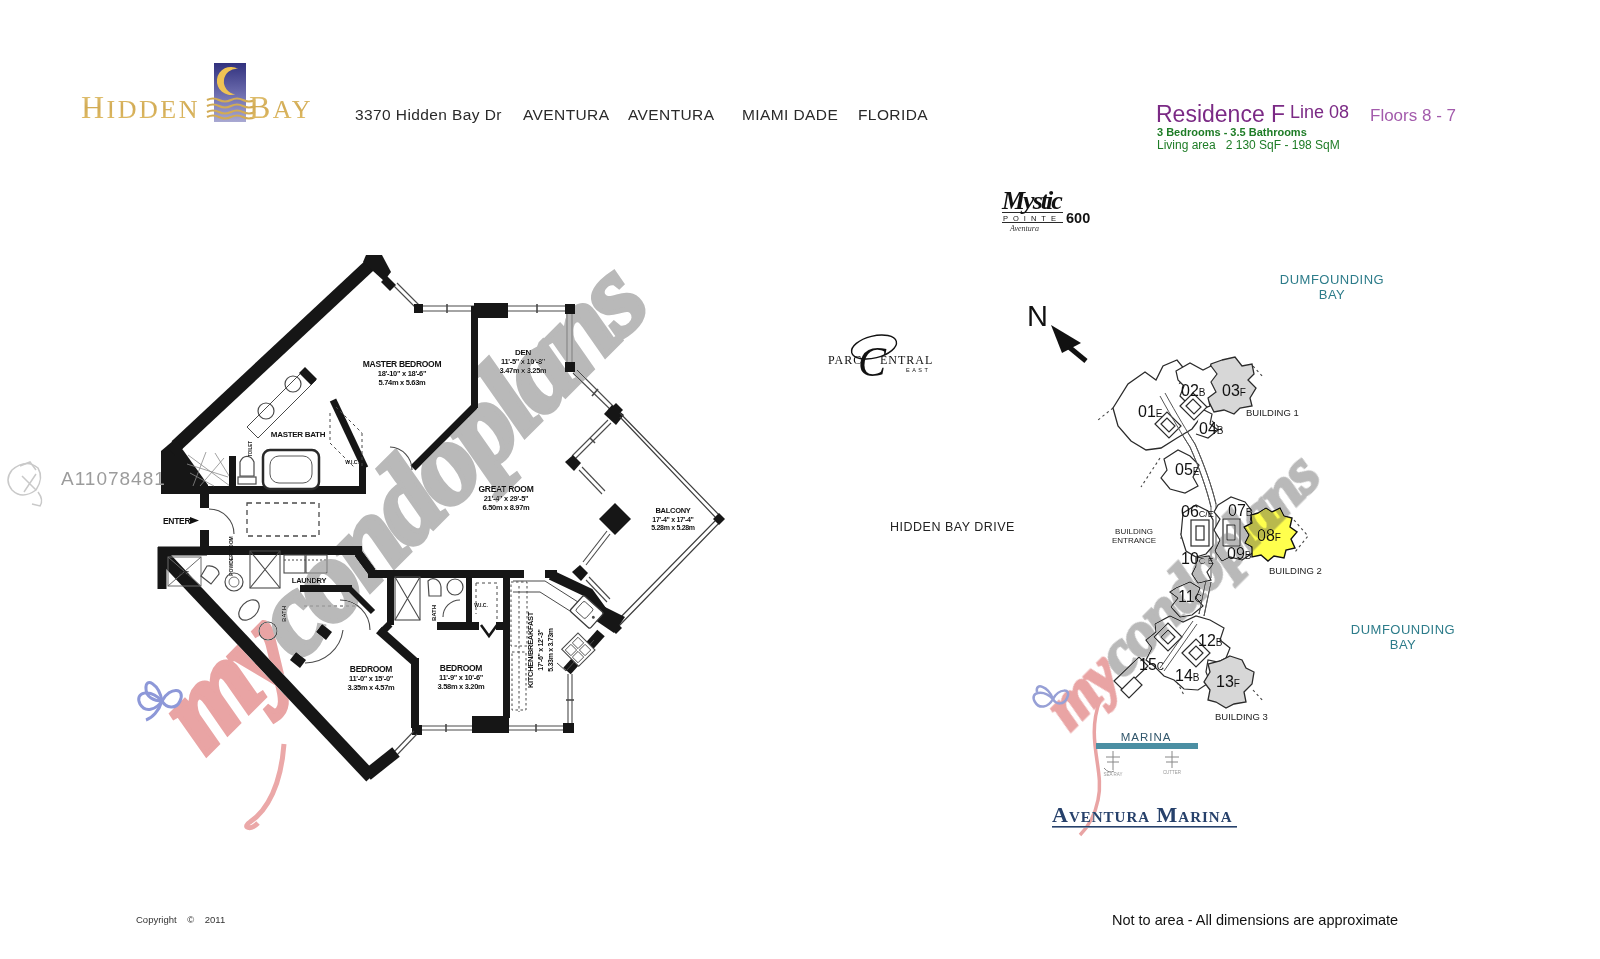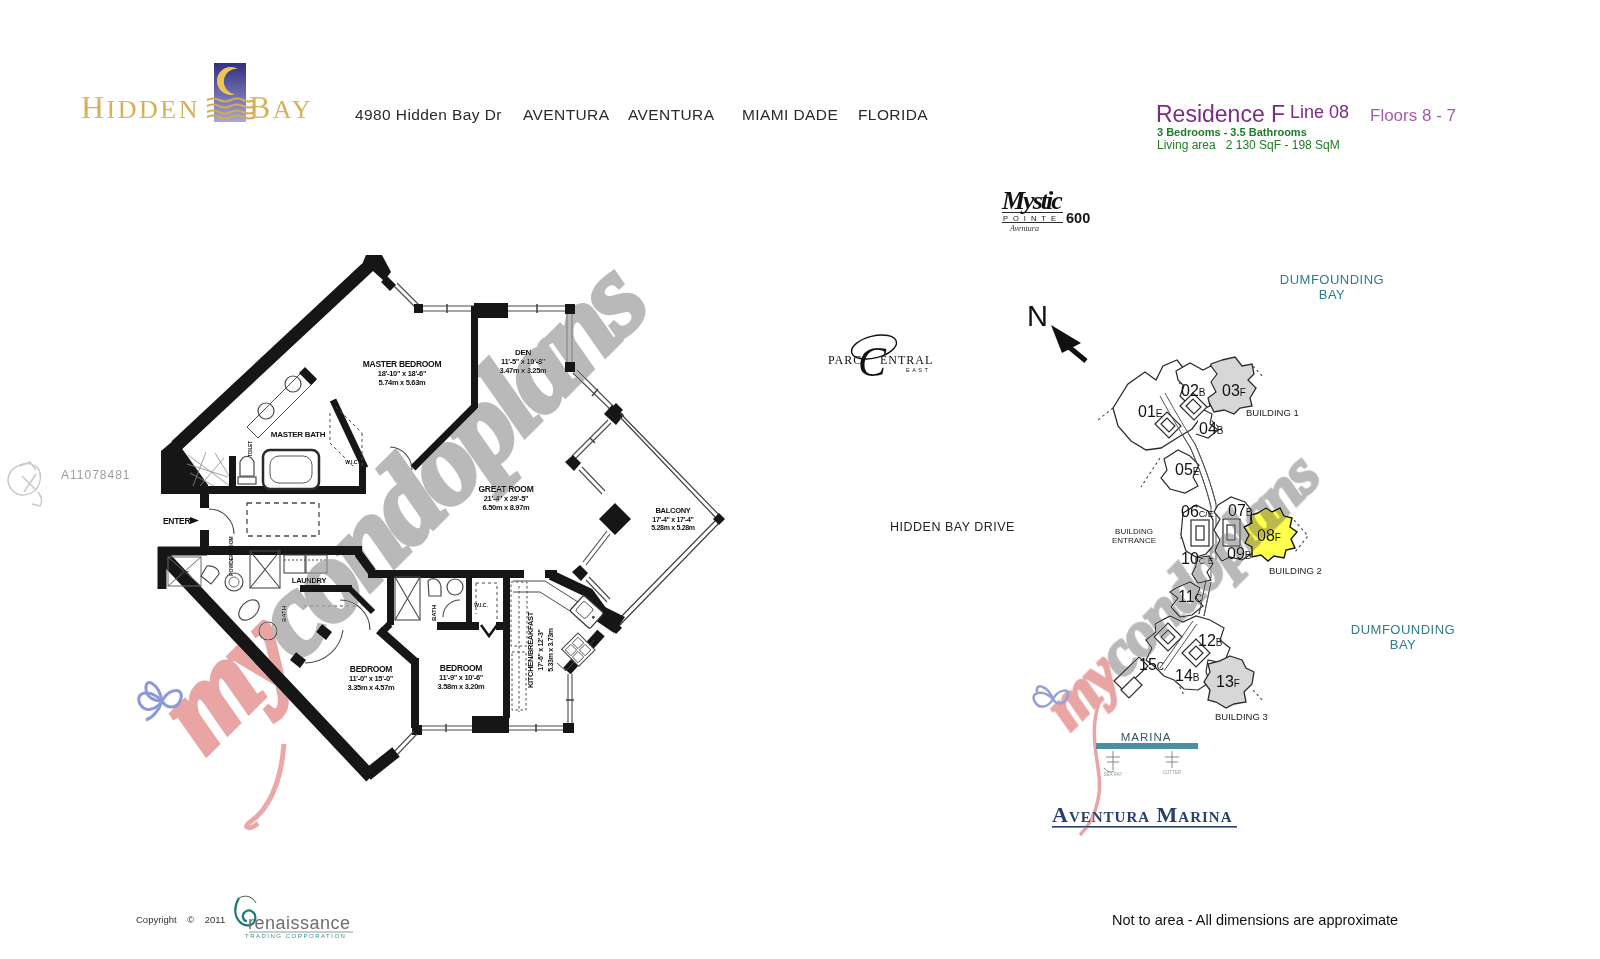--- a/index.html
+++ b/index.html
@@ -37,21 +37,21 @@
     <path d="M147,57 q6,-3 12,0 t12,0 t12,0 t12,0"></path>
     <path d="M147,62 q6,-3 12,0 t12,0 t12,0 t12,0"></path>
   </g>
 
   <text x="21" y="63" font-family="Liberation Serif, serif" font-size="32" fill="url(#goldg)" letter-spacing="2.5">H<tspan font-size="26">IDDEN</tspan></text>
 
   <text x="189" y="63" font-family="Liberation Serif, serif" font-size="32" fill="url(#goldg)" letter-spacing="2.5">B<tspan font-size="26">AY</tspan></text>
 </svg>
 </div>
 
-<div class="addr" style="left:355px">4980 Hidden Bay Dr</div>
+<div class="addr" style="left:355px">3370 Hidden Bay Dr</div>
 
 <div class="addr" style="left:523px">AVENTURA</div>
 
 <div class="addr" style="left:628px">AVENTURA</div>
 
 <div class="addr" style="left:742px">MIAMI DADE</div>
 
 <div class="addr" style="left:858px">FLORIDA</div>
 
 <div class="abs" style="left:1156px;top:101px;font-size:23px;color:#7b2a85">Residence F</div>
@@ -622,32 +622,23 @@
 </g>
 
 <g fill="none" stroke="#c9c9c9" stroke-width="1.5">
 <path d="M12,470 q14,-12 26,-2 q6,10 -2,22 q-14,10 -24,0 q-8,-10 0,-20 z"></path>
 <path d="M20,466 l10,-4 6,8"></path>
 <path d="M22,476 l14,14 M36,474 l-12,18"></path>
 <path d="M38,492 q6,8 2,14 l-8,-2"></path>
 </g>
 </svg>
 
-<div class="abs" style="left:61px;top:468px;font-size:12px;color:#9c9c9c;letter-spacing:1px">A11078481</div>
+<div class="abs" style="left:61px;top:468px;font-size:19px;color:#9c9c9c;letter-spacing:1px">A11078481</div>
 
 <div class="abs" style="left:136px;top:914px;font-size:9.5px;color:#333">Copyright&nbsp;&nbsp;&nbsp;&nbsp;©&nbsp;&nbsp;&nbsp;&nbsp;2011</div>
 
-<div class="abs" style="left:228px;top:893px;width:140px;height:45px">
-<svg width="140" height="45" viewBox="0 0 140 45">
-  <path d="M11,5 C6,13 6,22 11,28 C16,34 25,34 27,27 C29,20 22,15 17,19 C13,22 15,28 19,28" fill="none" stroke="#1a7a78" stroke-width="2.2"></path>
-  <path d="M11,5 C18,1 25,4 28,10" fill="none" stroke="#555" stroke-width="1"></path>
-  <text x="20" y="36" font-size="18" fill="#6f6f6f" letter-spacing="0.5">renaissance</text>
-  <rect x="21" y="38.5" width="104" height="1" fill="#9a9a9a"></rect>
-  <text x="17" y="45" font-size="6" fill="#35908c" letter-spacing="1.5">TRADING CORPORATION</text>
-</svg>
+
+
+
+<div class="abs" style="left:1112px;top:912px;font-size:14.5px;color:#111">Not to area - All dimensions are approximate</div>
+
+
 </div>
 
-
-
-<div class="abs" style="left:1112px;top:912px;font-size:14.5px;color:#111">Not to area - All dimensions are approximate</div>
-
-
-</div>
-
 </body></html>

